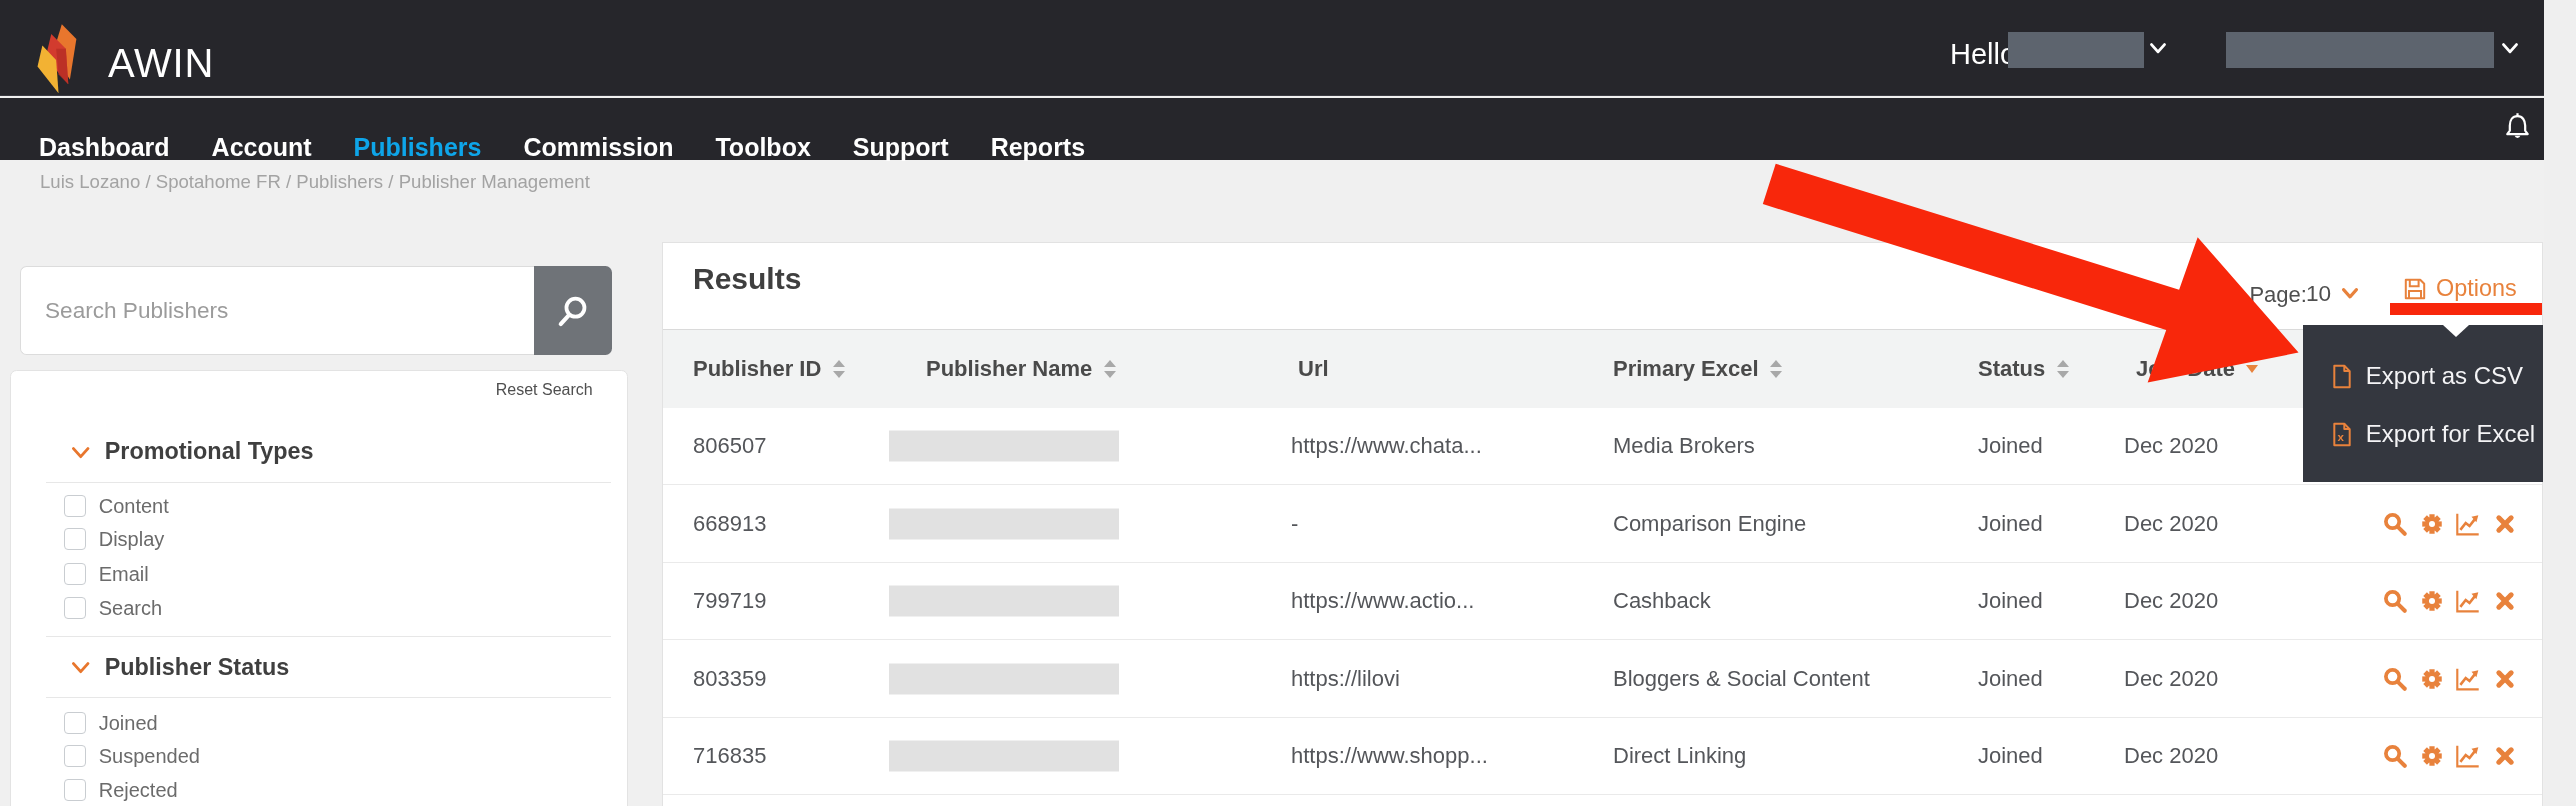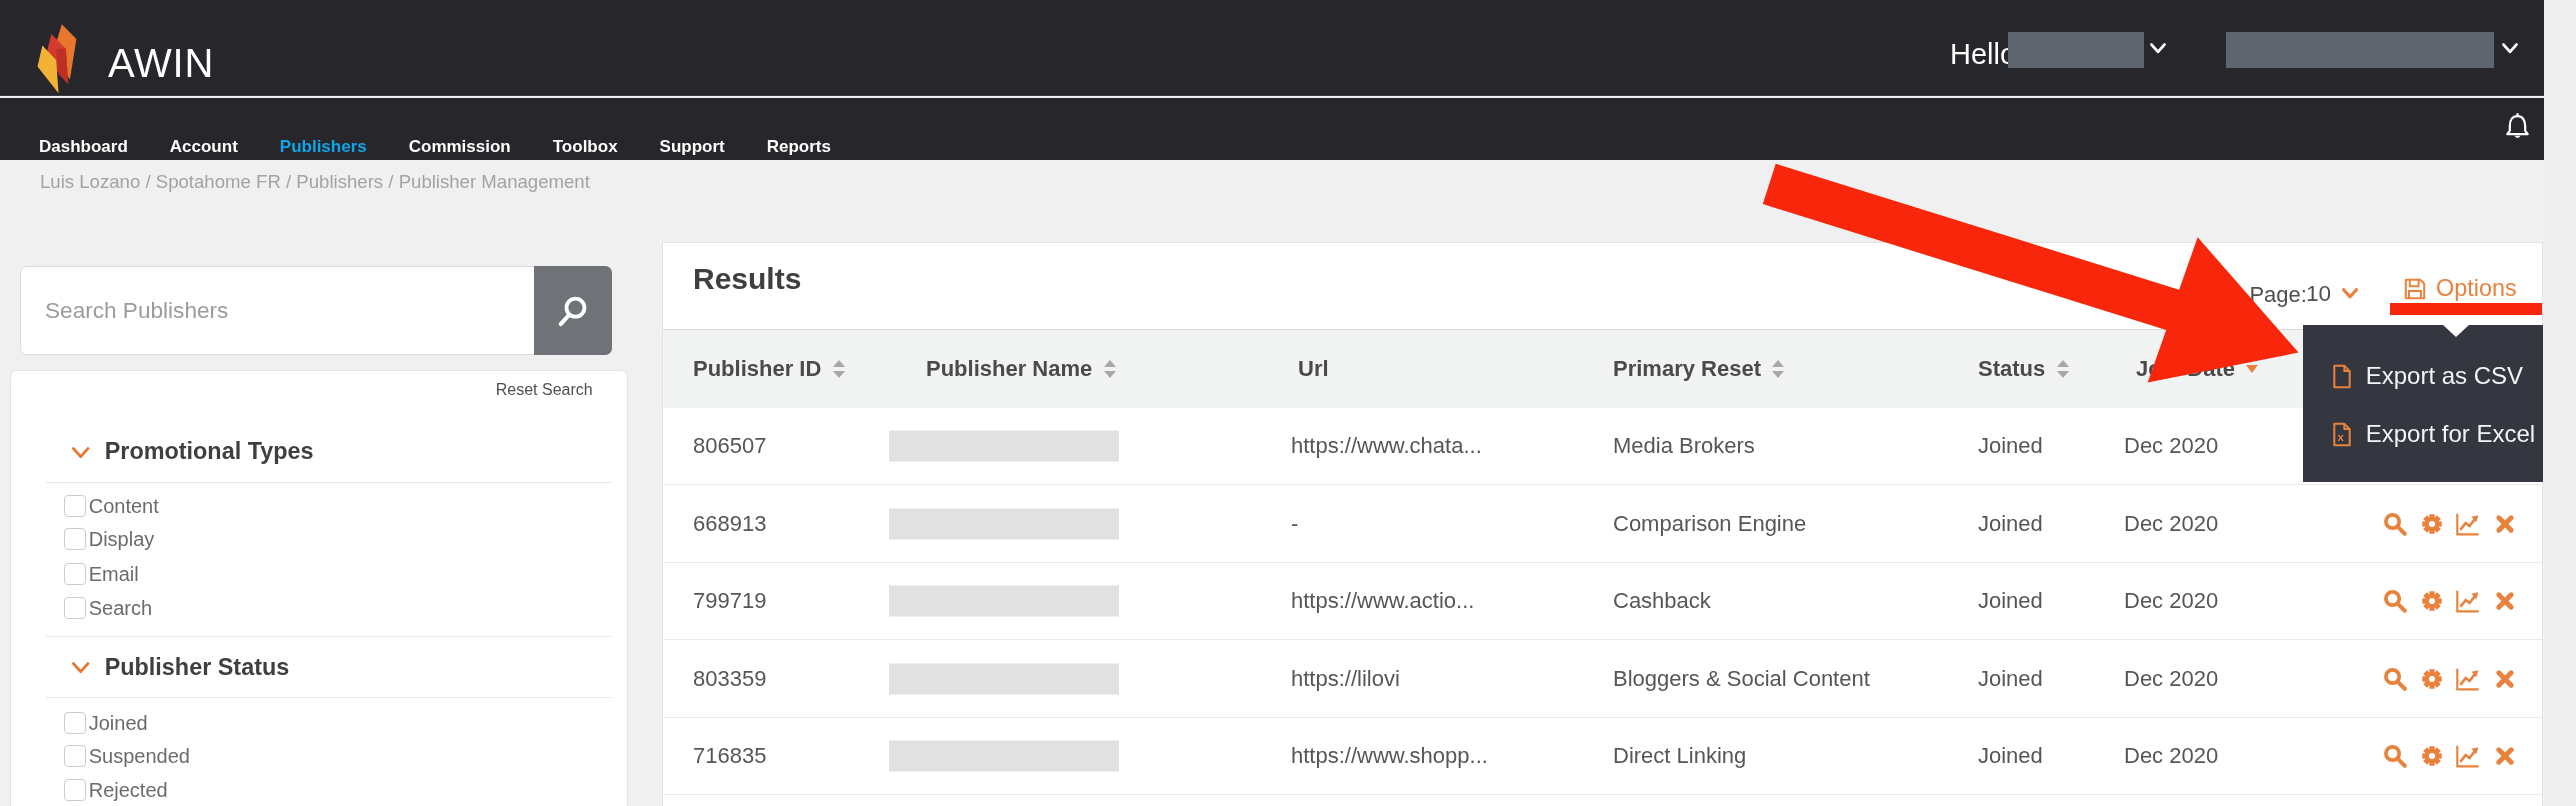--- a/index.html
+++ b/index.html
@@ -11,39 +11,39 @@
   
   .topbar { position:absolute; left:0; top:0; width:2576px; height:96px; background:#26262b; border-bottom:1.6px solid #3a3a41; }
   .brand { position:absolute; left:31px; top:6.5px; width:242px; height:84px; cursor:pointer; }
   .brand-text { position:absolute; left:77px; top:34px; font-size:40px; font-weight:400; color:#ffffff; letter-spacing:0.8px; }
   .redact-dark { position:absolute; top:31.5px; height:36px; background:#5d646e; }
   .hello { position:absolute; left:1950px; top:38px; font-size:29px; color:#ffffff; font-weight:400; }
   .chev { position:absolute; }
 
   
   .navbar { position:absolute; left:0; top:98px; width:2576px; height:62px; background:#26262b; display:flex; align-items:center; padding-left:39px; }
-  .nav-item { font-size:17px; font-weight:700; color:#ffffff; margin-right:42px; cursor:pointer; white-space:nowrap;margin-top:36px; }
+  .nav-item { font-size:25px; font-weight:700; color:#ffffff; margin-right:42px; cursor:pointer; white-space:nowrap;margin-top:36px; }
   .nav-item.active { color:#0ea5e9; }
   .bell { position:absolute; right:44px; top:13px; width:29px; height:36px; cursor:pointer; }
 
   
   .breadcrumb { position:absolute; left:40px; top:171px; font-size:18.6px; color:#a3a3a3; }
 
   
   .search-input { position:absolute; left:20px; top:266px; width:514px; height:89px; background:#ffffff; border:0.8px solid #dcdcdc; border-right:none; border-radius:6.5px 0 0 6.5px; font-size:22.6px; color:#555; padding:0 24px; outline:none; font-family:"Liberation Sans",sans-serif; }
   .search-input::placeholder { color:#9b9b9b; }
   .search-btn { position:absolute; left:534px; top:266px; width:78px; height:89px; background:#6f7378; border:none; border-radius:0 6.5px 6.5px 0; cursor:pointer; display:flex; align-items:center; justify-content:center; }
 
   
   .filter-card { position:absolute; left:9.7px; top:370px; width:618px; height:452px; background:#ffffff; border:0.8px solid #e3e3e3; border-radius:6.5px; }
   .reset-link { position:absolute; right:34px; top:9.7px; font-size:16px; color:#4f4f4f; cursor:pointer; }
   .sec-title { position:absolute; left:94px; font-size:23.4px; font-weight:700; color:#3f3f3f; }
   .sec-chev { position:absolute; left:60px; width:19.4px; height:12px; cursor:pointer; }
   .hr { position:absolute; left:35px; width:565px; height:0; border-top:1.6px solid #e7e7e7; }
-  .opt { position:absolute; left:53px; display:flex; align-items:center; gap:3px; height:22.6px; }
+  .opt { position:absolute; left:53px; display:flex; align-items:center; gap:13px; height:22.6px; }
   .cb { width:22px; height:22px; border:1.6px solid #c9cdd1; border-radius:4px; background:#fff; cursor:pointer; flex:0 0 auto; }
   .opt-label { font-size:20px; color:#6b6b6b; }
 
   
   .results-card { position:absolute; left:662px; top:242px; width:1881px; height:564px; background:#ffffff; border:0.8px solid #e2e2e2; border-bottom:none; }
   .results-title { position:absolute; left:30px; top:19.4px; font-size:30px; font-weight:700; color:#3f3f3f; }
   .pp-label { position:absolute; left:1469px; top:39px; font-size:22px; color:#4f4f4f; }
   .pp-value { position:absolute; left:1643px; top:38px; font-size:22.6px; color:#4f4f4f; cursor:pointer; }
   .options-btn { position:absolute; left:1740px; top:32px; display:flex; align-items:center; gap:9px; cursor:pointer; }
   .options-label { font-size:23.4px; color:#e8823c; }
@@ -202,21 +202,21 @@
         <span>Publisher Name</span>
         <span class="sort">
             <i class="up"></i>
             <i class="dn"></i>
           </span>
       </div>
       <div class="th" style="left:635px">
         <span>Url</span>
       </div>
       <div class="th" style="left:950px">
-        <span>Primary Reset</span>
+        <span>Primary Excel</span>
         <span class="sort">
             <i class="up"></i>
             <i class="dn"></i>
           </span>
       </div>
       <div class="th" style="left:1315px">
         <span>Status</span>
         <span class="sort">
             <i class="up"></i>
             <i class="dn"></i>

